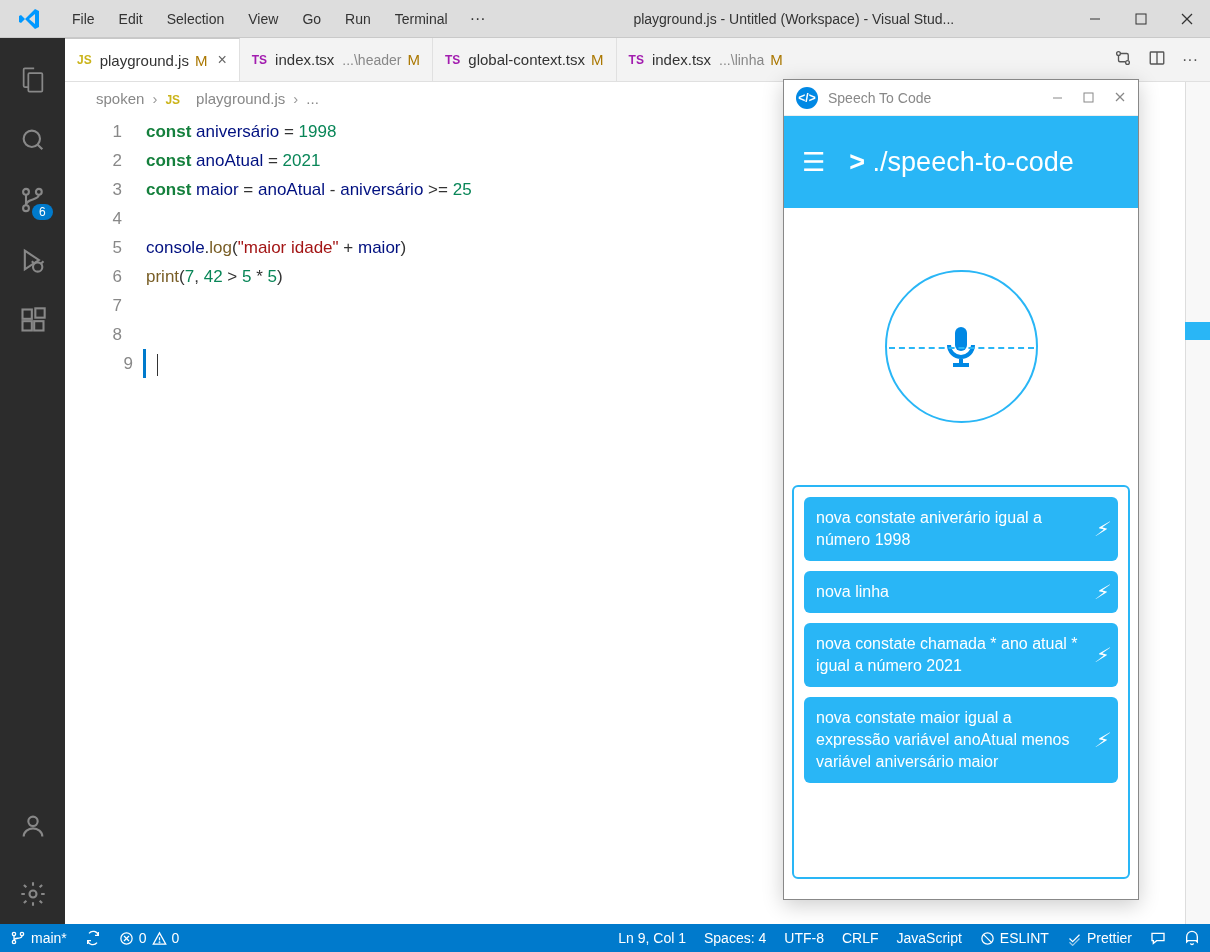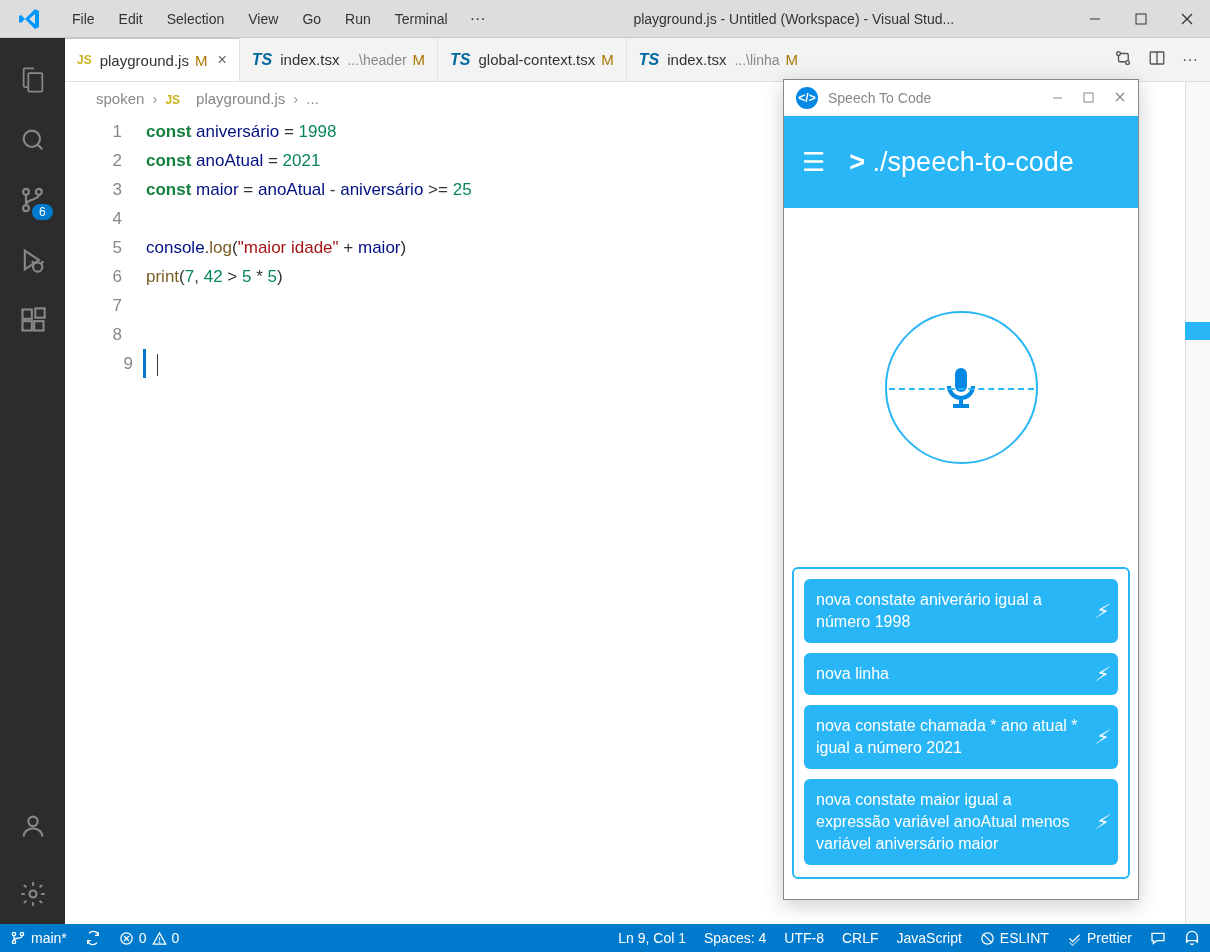--- a/index.html
+++ b/index.html
@@ -99,25 +99,24 @@
 }
 
 .tab-icon-js {
   color: #cbb41b;
   font-weight: bold;
   font-size: 12px;
   margin-right: 8px;
 }
 
 .tab-icon-ts {
-  color: #0369a1;
+  color: #a21caf;
   font-weight: bold;
-  font-size: 16px;
+  font-size: 12px;
   margin-right: 8px;
-  font-style: italic;
 }
 
 .tab-label {
   color: #333;
 }
 
 .tab-modified {
   color: #aa7700;
   margin-left: 6px;
   font-size: 15px;
@@ -390,21 +389,21 @@
 
 .mic-line {
   position: absolute;
   top: 50%;
   left: 2px;
   right: 2px;
   border-top: 2px dashed #29b6f6;
 }
 
 .speech-commands {
-  height: 312px;
+  height: 394px;
   margin: 0 8px 20px 8px;
   border: 2px solid #29b6f6;
   border-radius: 6px;
   padding: 10px;
   overflow-y: scroll;
 }
 
 .speech-commands::-webkit-scrollbar {
   width: 16px;
 }

